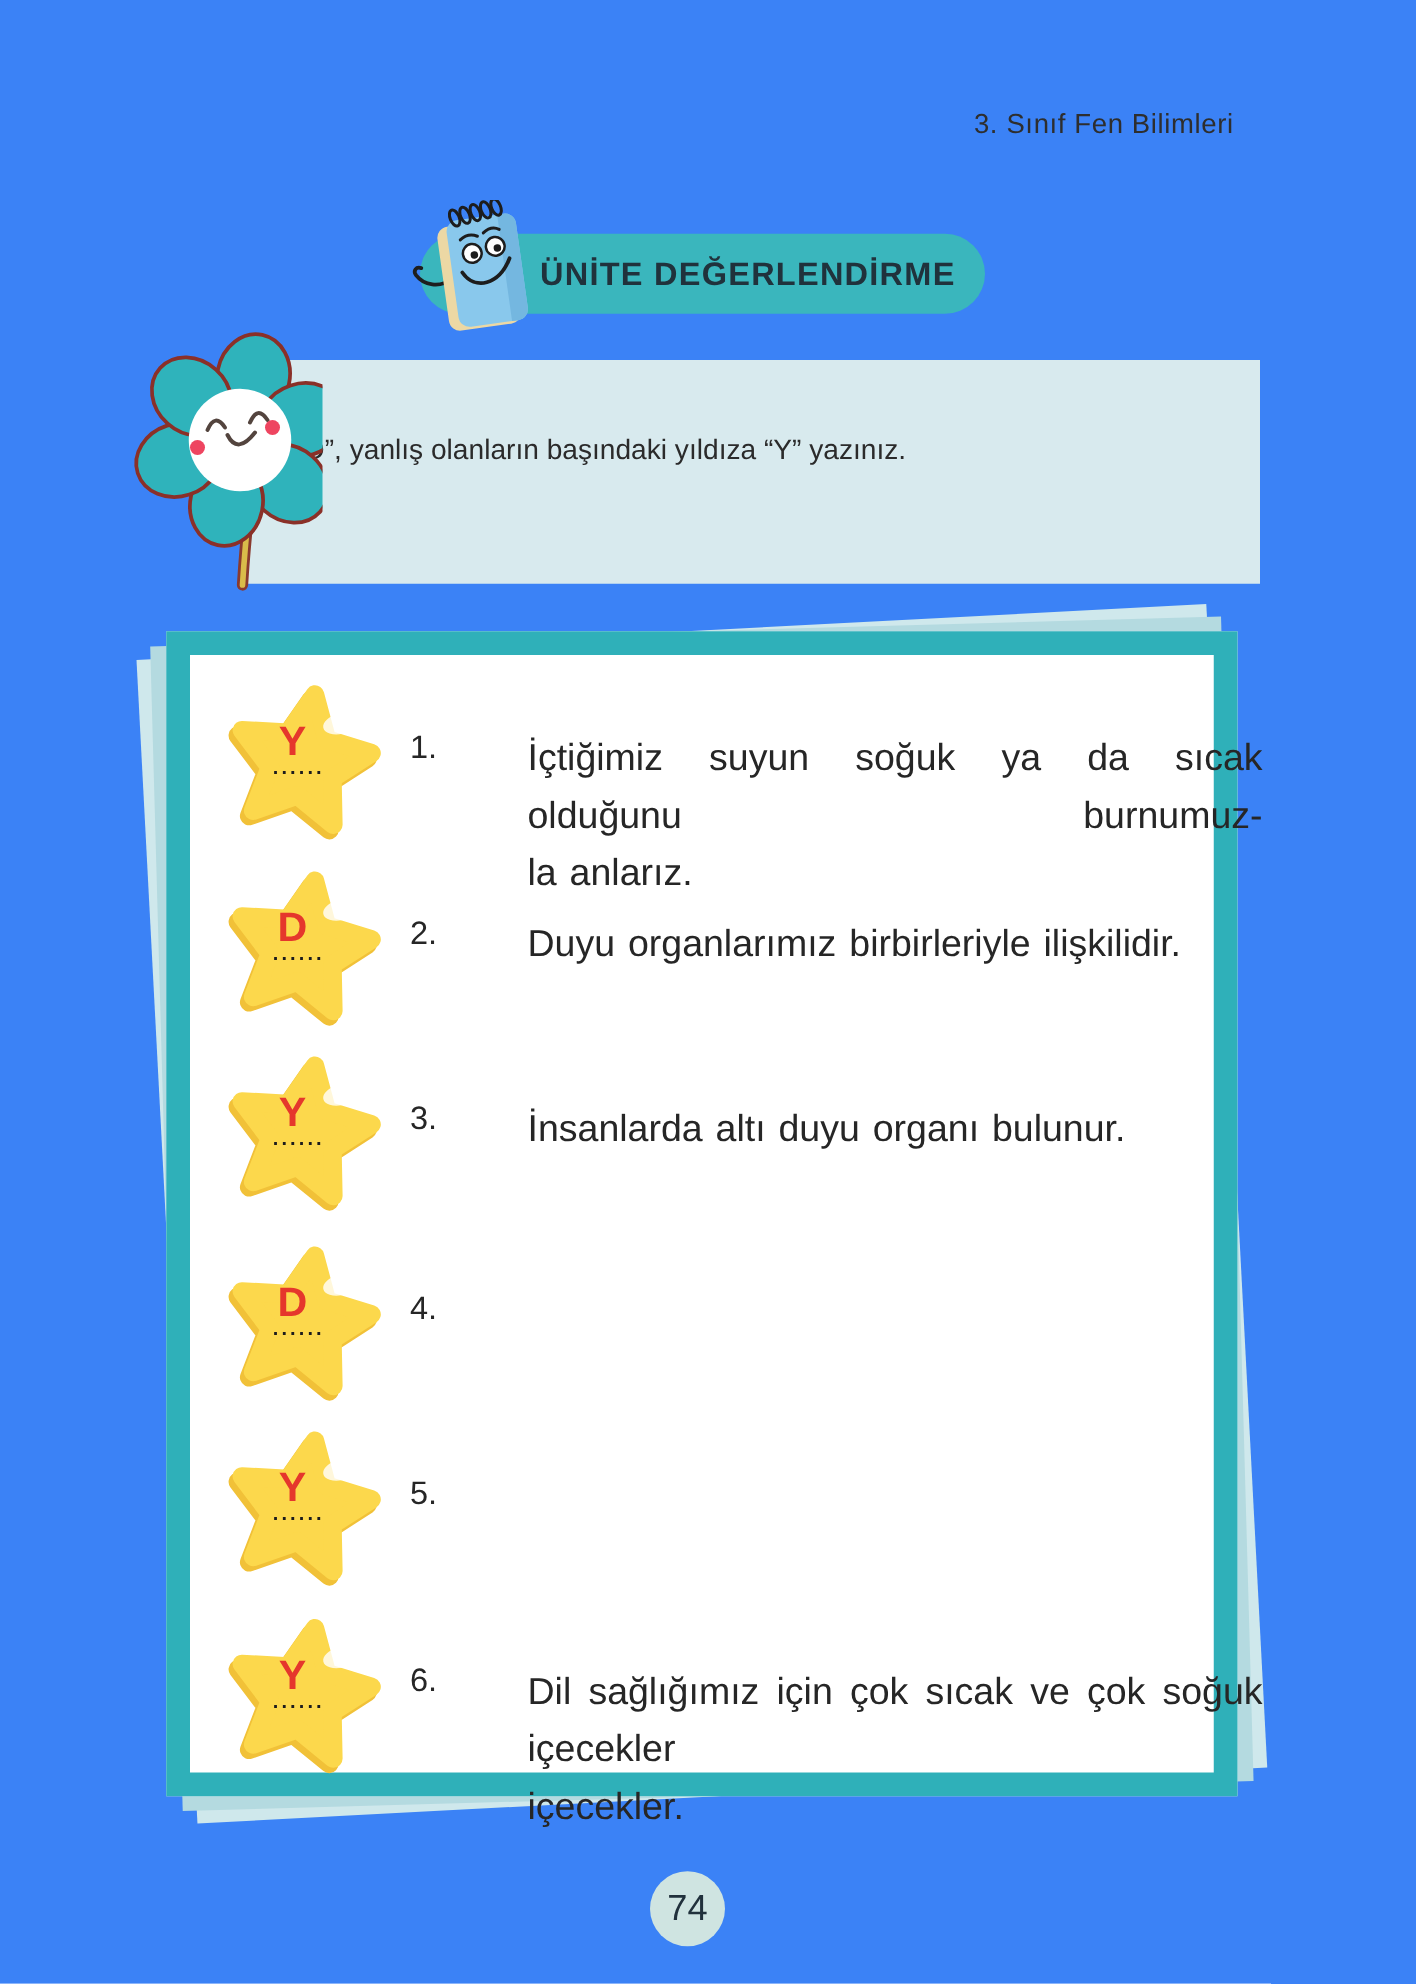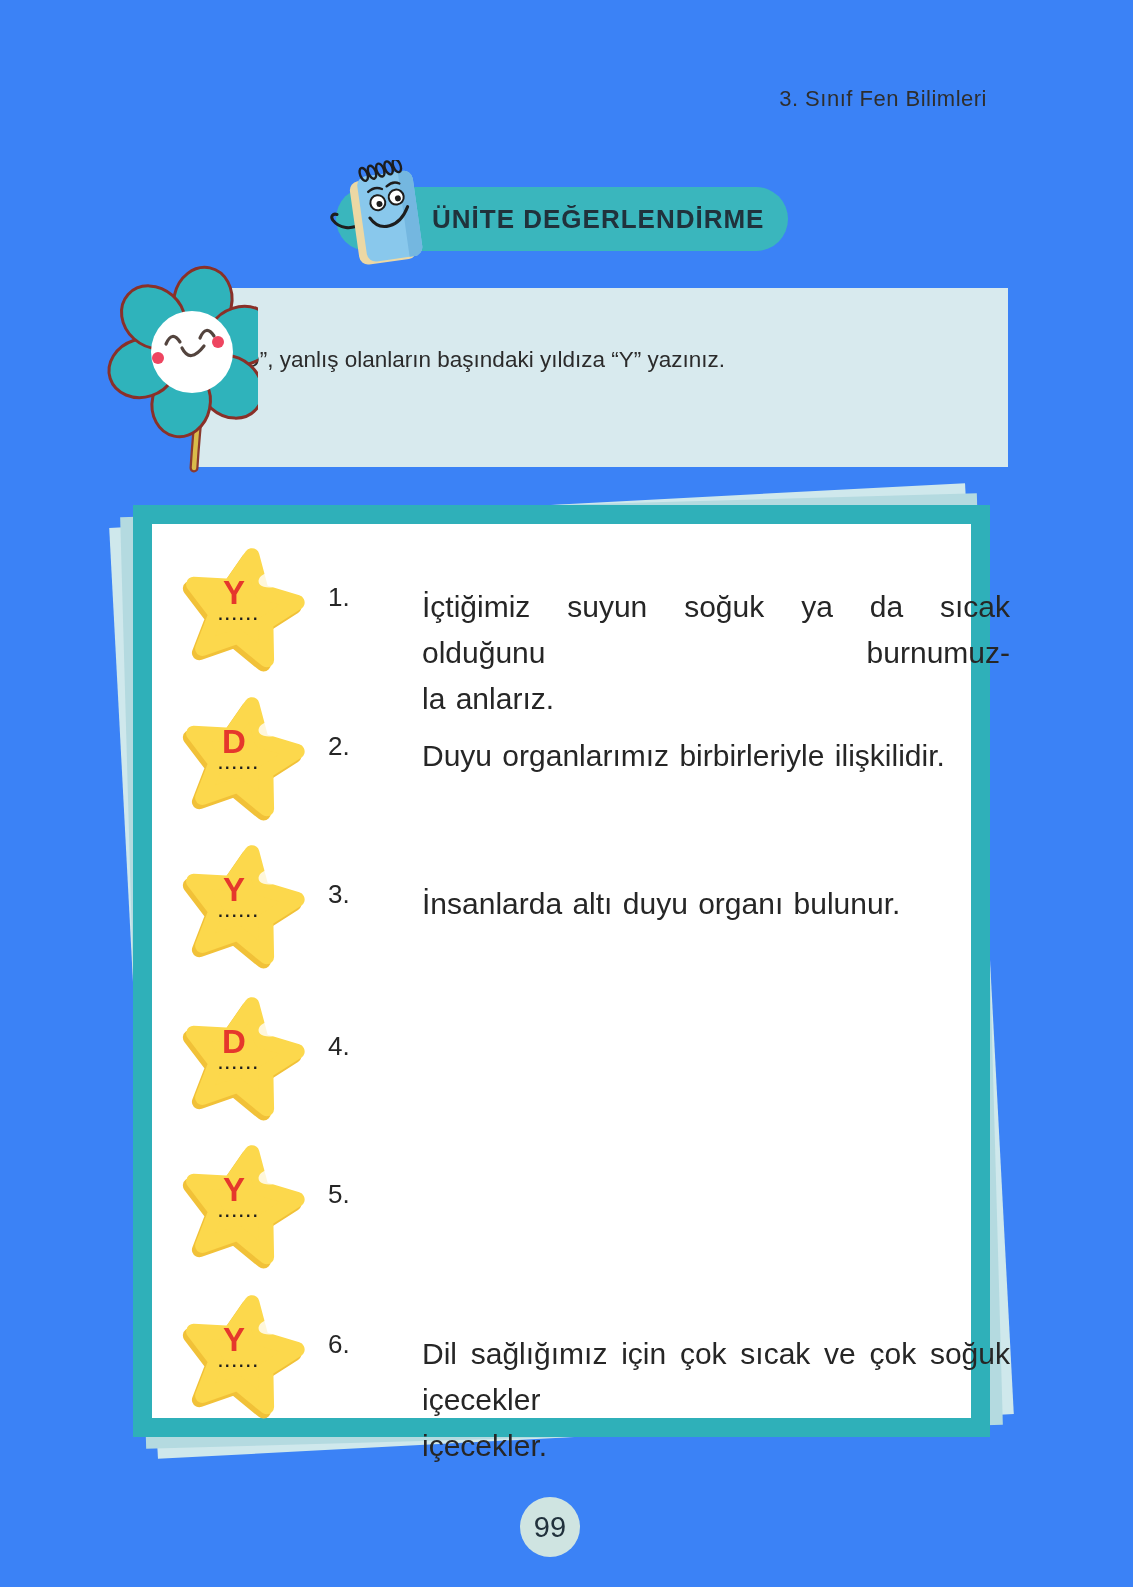--- a/index.html
+++ b/index.html
@@ -257,14 +257,14 @@
     </div>
     <div class="num">6.</div>
     <div class="txt">
             <div class="line fill">Dil sağlığımız için çok sıcak ve çok soğuk içecekler</div>
             <div class="line">içecekler.</div>
           </div>
   </div>
 </div>
   </div>
 
-  <div class="page-number-badge">99</div>
+  <div class="page-number-badge">74</div>
 </div>
 
 </body></html>

